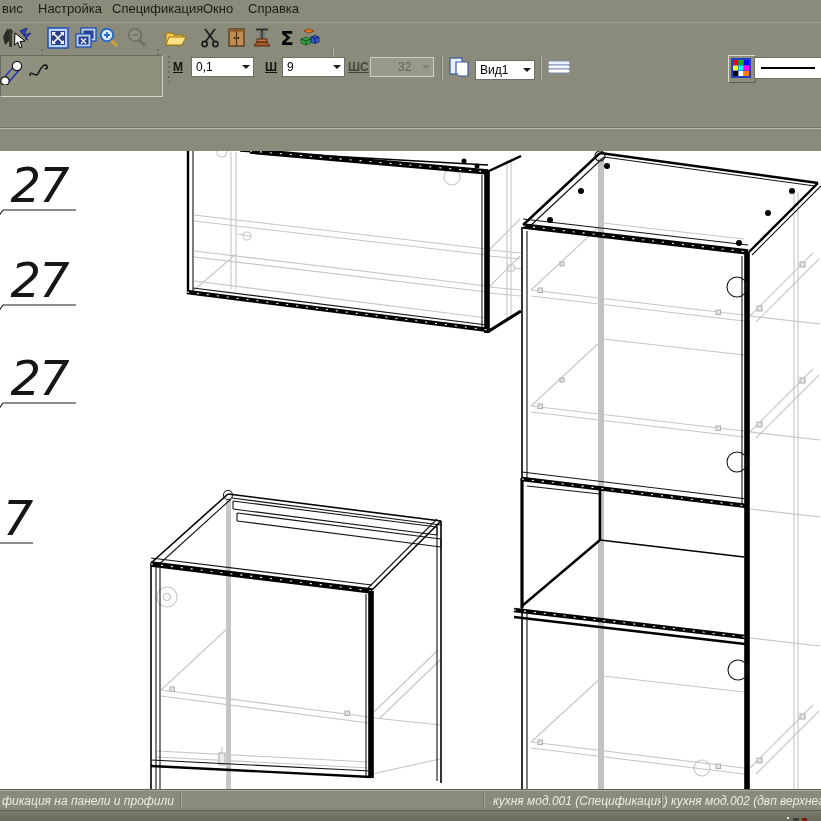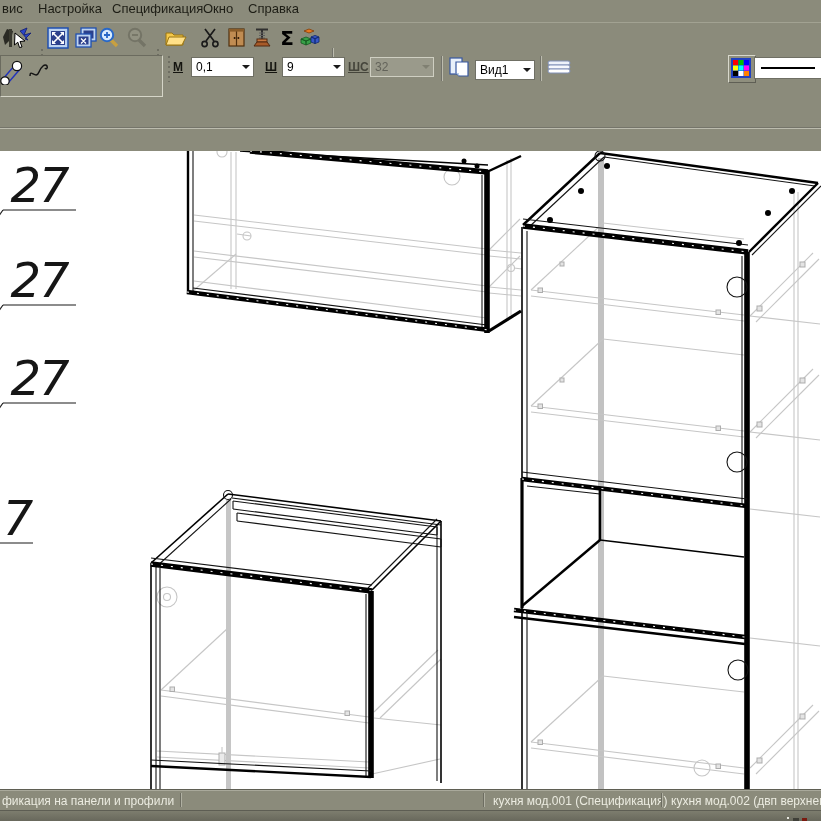--- a/index.html
+++ b/index.html
@@ -21,21 +21,21 @@
   .left-panel{position:absolute;left:0;top:55px;width:161px;height:40px;background:#90907f;
       border:1px solid;border-color:#6b6b5f #d5d5c8 #d5d5c8 #6b6b5f;}
   
   .fld-label{position:absolute;font-size:12px;font-weight:bold;color:#14140f;text-decoration:underline;}
   .combo{position:absolute;height:20px;background:#fff;border:1px solid #6f6f64;display:flex;align-items:center;
          font-size:12px;color:#000;box-sizing:border-box;}
   .combo .val{flex:1;padding-left:4px;white-space:nowrap;overflow:hidden;}
   .combo .arrow{width:14px;display:flex;justify-content:center;align-items:center;}
   .combo .arrow i{width:0;height:0;border-left:4px solid transparent;border-right:4px solid transparent;
                   border-top:4px solid #1a1a1a;}
-  .combo.disabled{background:#9a9a8b;border-color:#cfcfc2;color:#63635a;}
+  .combo.disabled{background:#9a9a8b;border-color:#cfcfc2;color:#63635a;padding-left:23px;}
   .combo.disabled .arrow i{border-top-color:#808072;}
   .group-panel{position:absolute;background:#fbfbf7;border:1px solid #6f6f64;box-sizing:border-box;}
   .tile{position:absolute;background:#8f8f7e;border:1px solid;border-color:#d8d8cc #5f5f55 #5f5f55 #d8d8cc;}
   .line-well{position:absolute;background:#fff;border:1px solid #6f6f64;border-right:none;box-sizing:border-box;
              display:flex;align-items:center;}
   .line-well i{display:block;height:2px;background:#000;flex:1;margin:0 6px;}
   .groove{position:absolute;left:0;top:127px;width:821px;height:0;
           border-top:1px solid #75756a;border-bottom:1px solid #bcbcae;}
   
   .canvas{position:absolute;left:0;top:151px;width:821px;height:638px;background:#fff;}
@@ -46,21 +46,21 @@
   .bl3{stroke:#000;stroke-width:3.2;fill:none;}
   .bl4{stroke:#000;stroke-width:4.4;fill:none;}
   .bl5{stroke:#000;stroke-width:5.6;fill:none;}
   .wd{stroke:#fff;stroke-width:1.1;fill:none;stroke-dasharray:2 8;}
   .sq{fill:#e4e4e4;stroke:#adadad;stroke-width:1;}
   .dot{fill:#000;stroke:none;}
   .dim{font:italic 48px "DejaVu Sans",sans-serif;fill:#161616;letter-spacing:-2px;}
   .dln{stroke:#1a1a1a;stroke-width:1.2;fill:none;}
   
   .tabbar{position:absolute;left:0;top:789px;width:821px;height:21px;background:#8b8b7b;
-          border-top:1px solid #5f5f54;box-shadow:inset 0 1px 0 #a9a99b;}
+          border-top:1px solid #5f5f54;box-shadow:inset 0 1px 0 #a9a99b;font-style:italic;}
   .tab{position:absolute;top:4px;font-size:12px;color:#ebebe0;white-space:nowrap;cursor:default;}
   .tabsep{position:absolute;top:3px;height:14px;width:0;border-left:1px solid #6d6d61;border-right:1px solid #b0b0a2;}
   .statusbar{position:absolute;left:0;top:810px;width:821px;height:11px;
              background:linear-gradient(#7d7d6e,#66665a);border-top:1px solid #5d5d53;}
   .st-mark{position:absolute;}
 </style>
 </head>
 <body>
 
 <div class="app">

